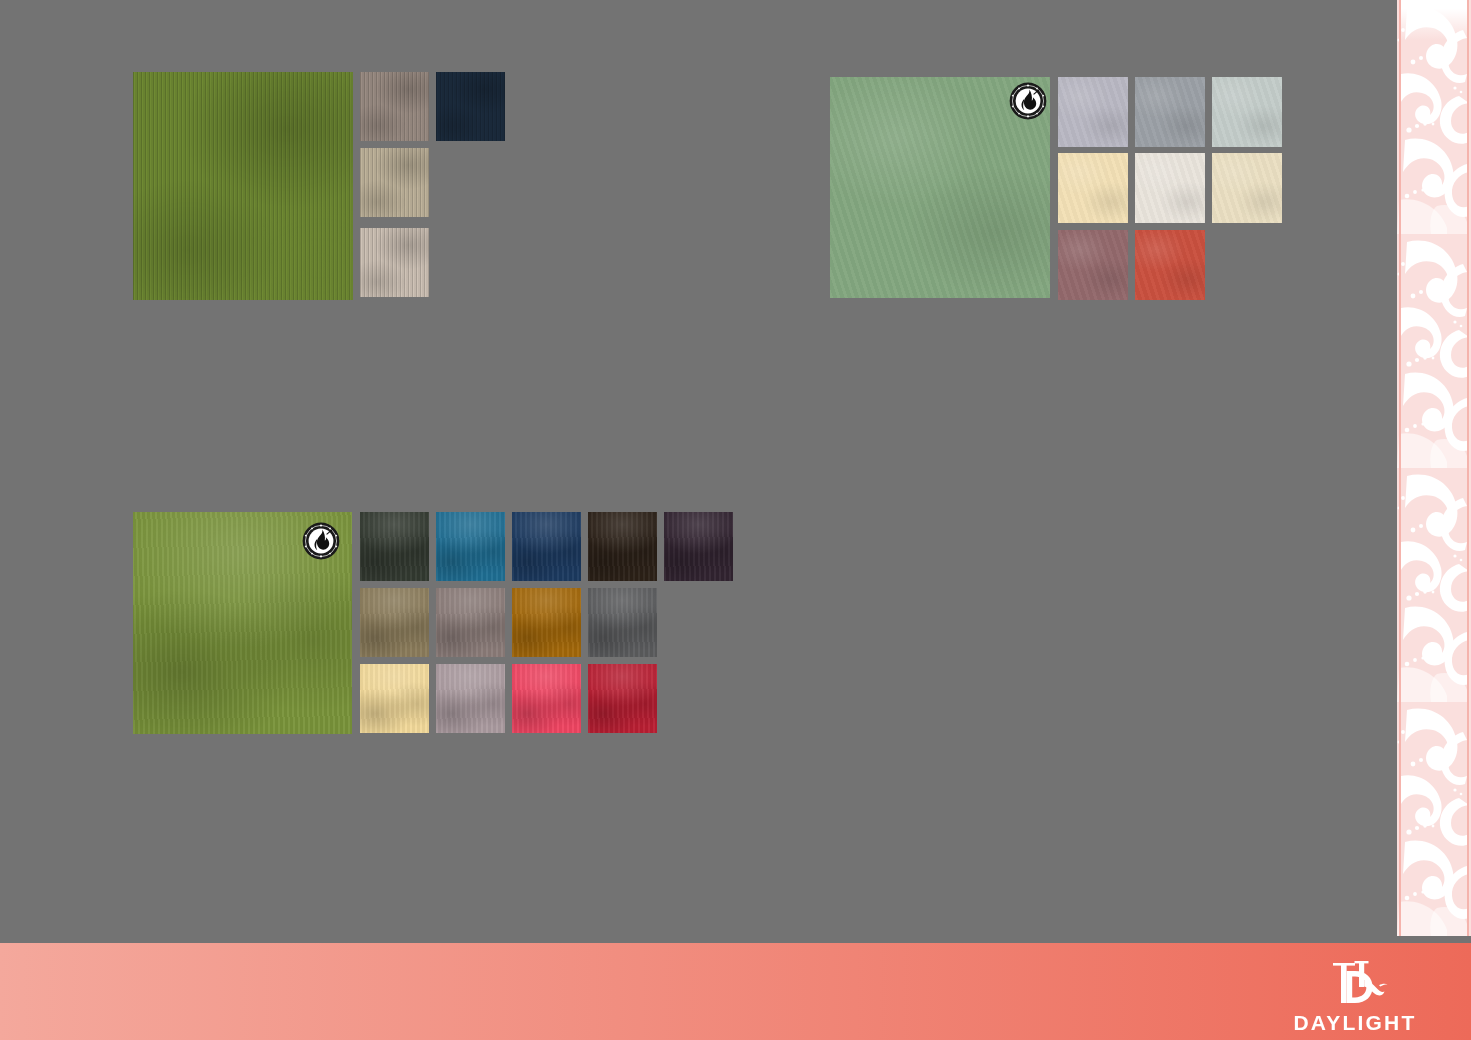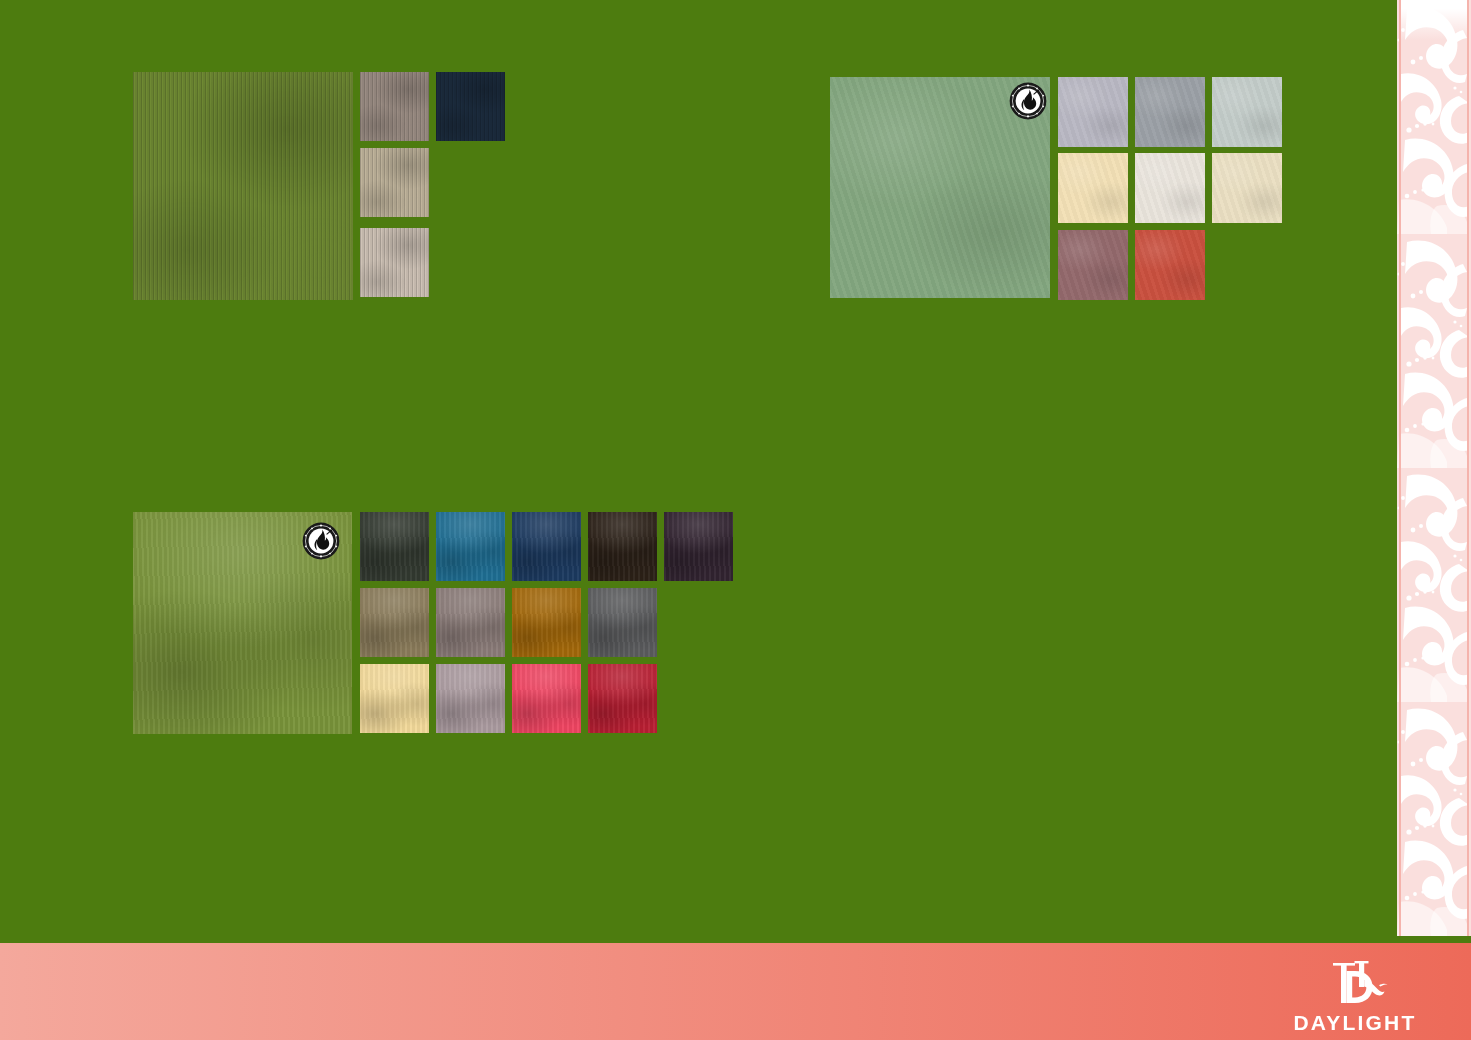--- a/index.html
+++ b/index.html
@@ -147,21 +147,21 @@
     font-weight: bold;
     font-size: 21px;
     letter-spacing: 2.2px;
     color: #ffffff;
     margin-top: 2px;
   }
 </style>
 </head>
 <body style="width: 1471px; height: 1040px; background: rgb(255, 255, 255);">
 
-<div id="page" style="background: #4d7c0f;">
+<div id="page" style="background: #737373;">
 
   <div id="groups-root">
       <div class="group" style="left: 0px; top: 0px; width: 1471px; height: 1040px; pointer-events: none;">
         <div class="hero" style="left: 133px; top: 72px; width: 220px; height: 228px; pointer-events: auto;">
           <div class="hero-fabric tex-warp" style="background: rgb(111, 138, 51);"></div>
         </div>
         <div class="swatch" style="left: 360px; top: 72px; width: 69px; height: 69px; pointer-events: auto;">
           <div class="swatch-fabric tex-warp" style="background: rgb(155, 141, 132);"></div>
         </div>
         <div class="swatch" style="left: 436px; top: 72px; width: 69px; height: 69px; pointer-events: auto;">

